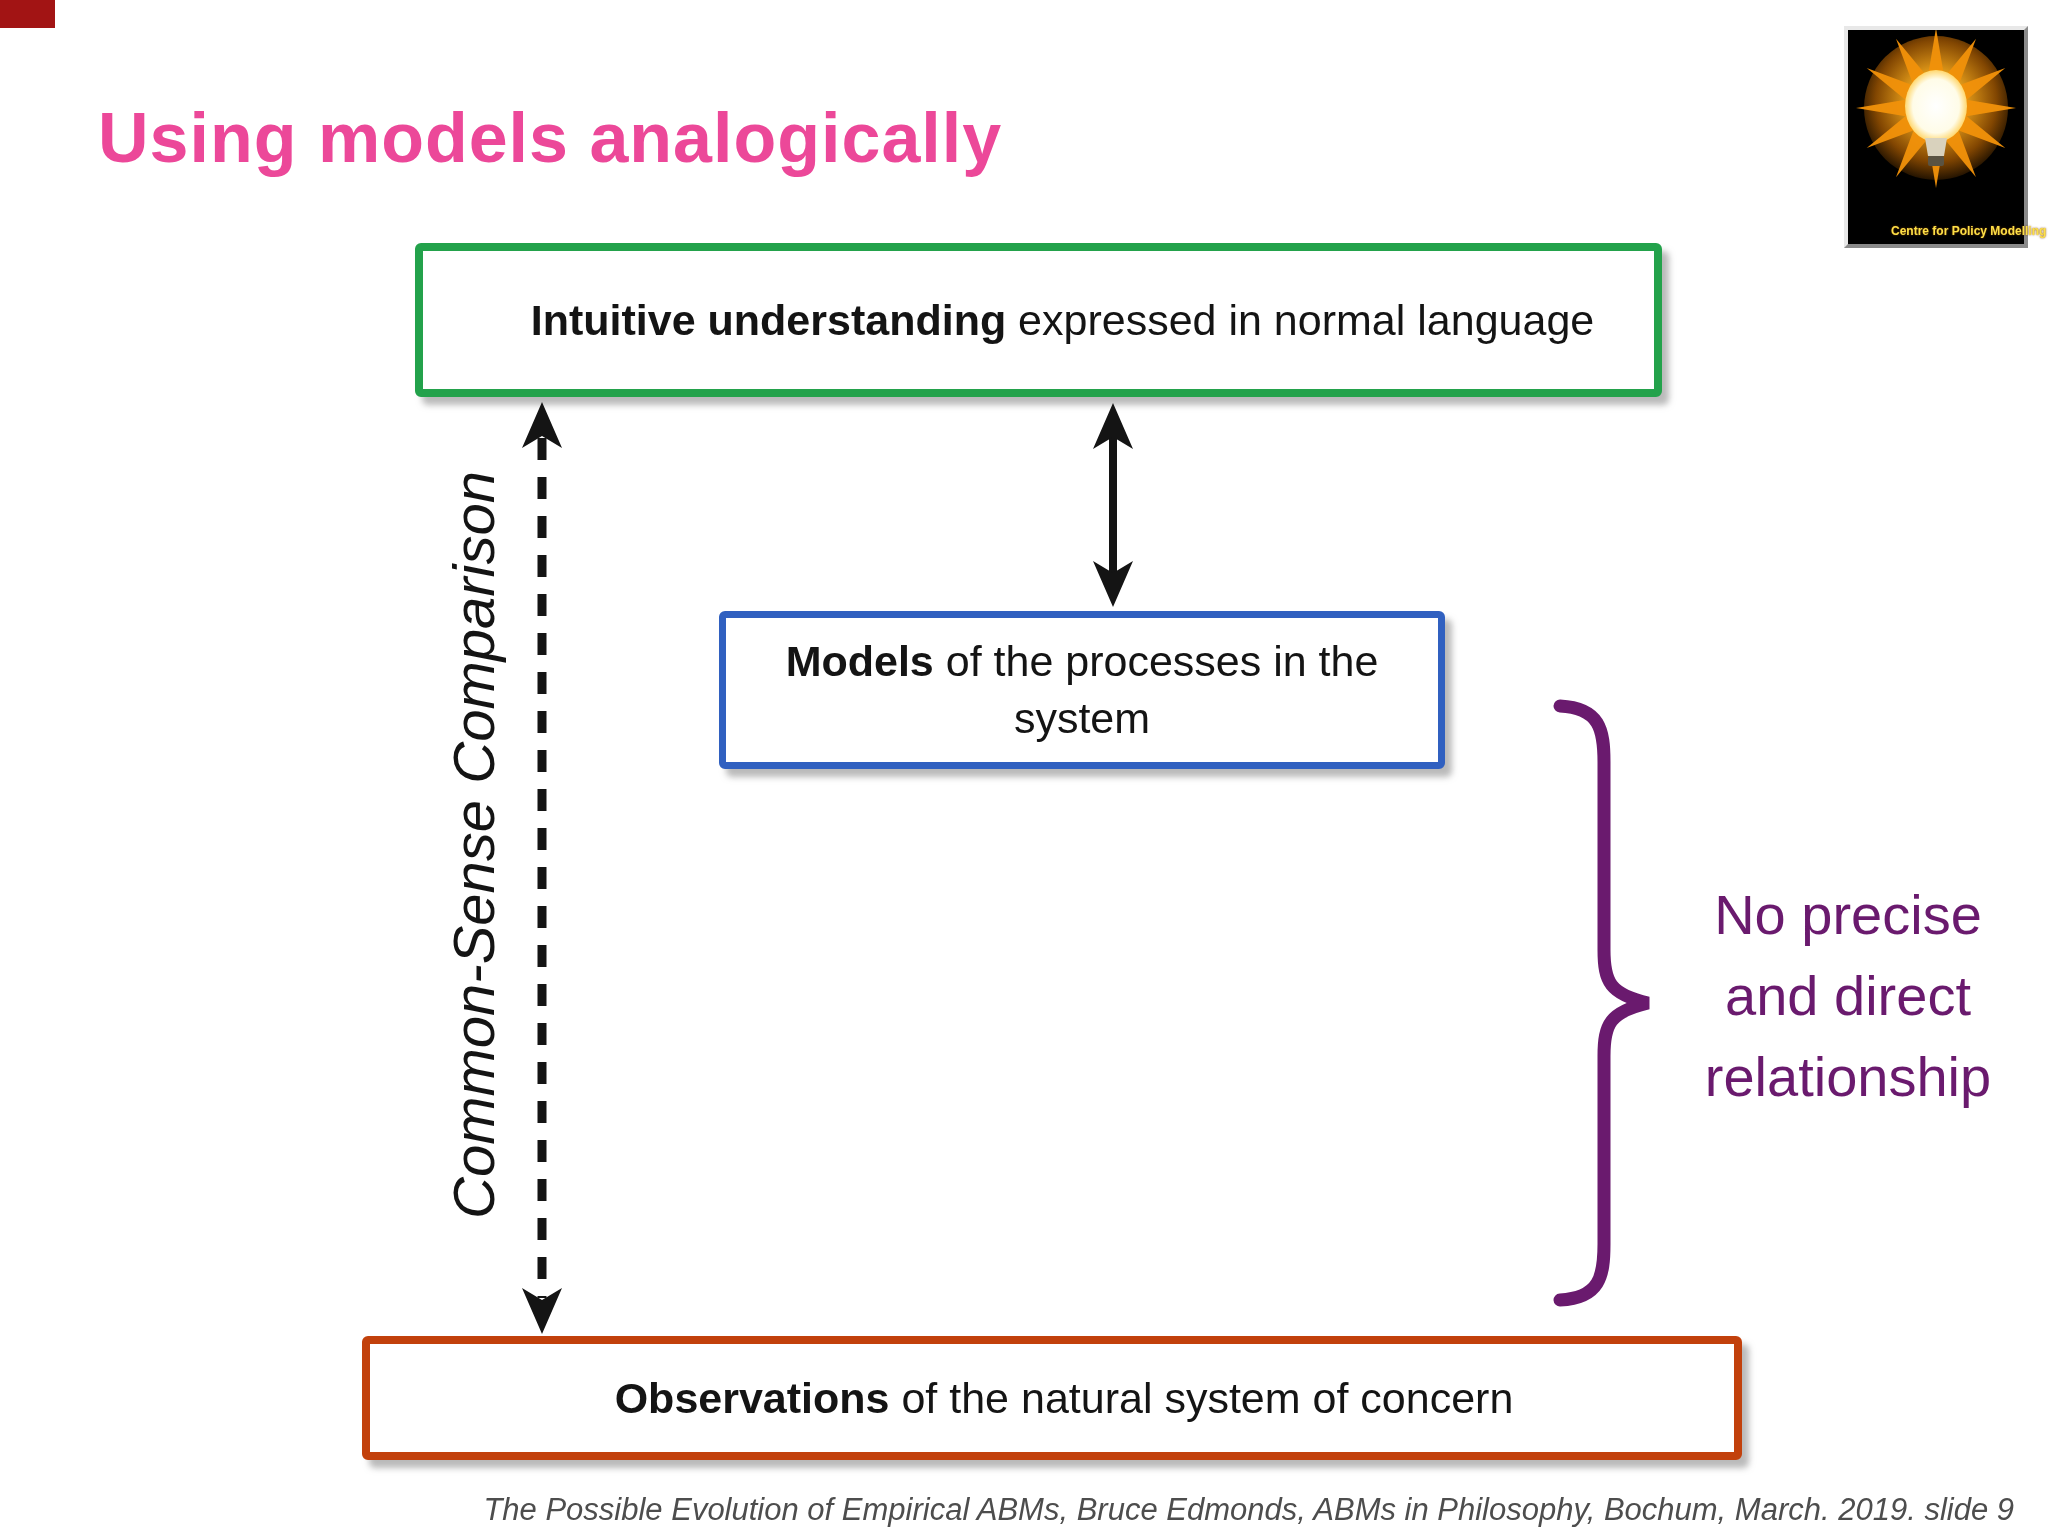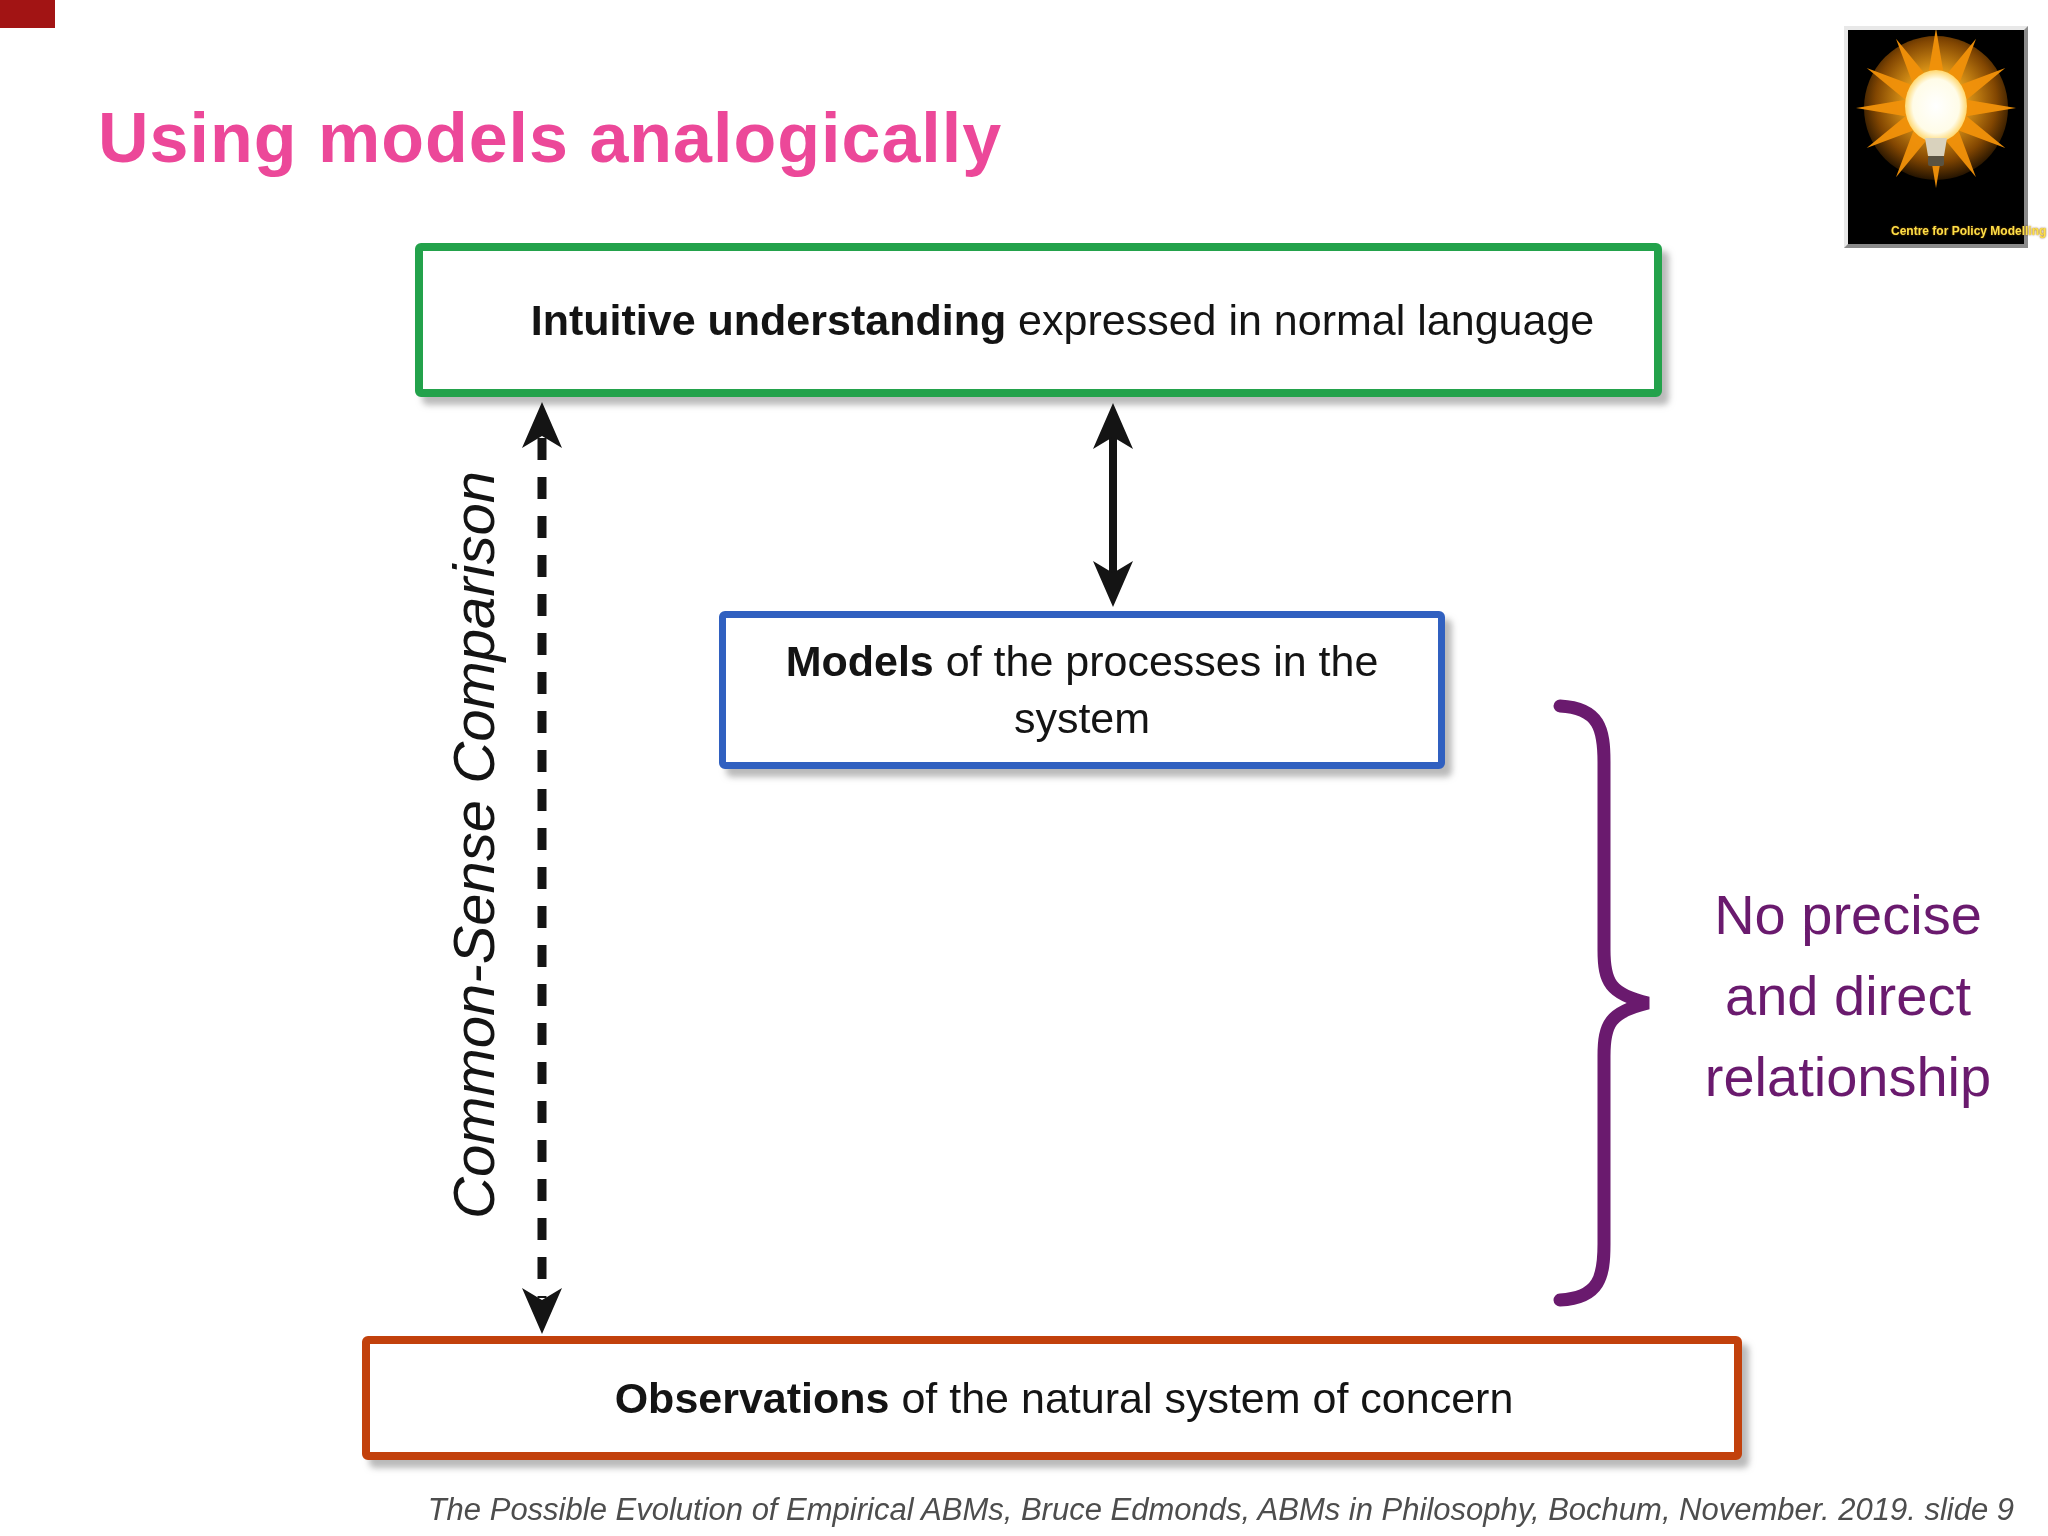--- a/index.html
+++ b/index.html
@@ -168,15 +168,15 @@
   <svg class="brace-svg" style="left:1548px; top:698px;" width="110" height="610" viewBox="0 0 110 610">
     <path d="M 12 8 C 52 10, 56 32, 56 64 L 56 252 C 56 284, 62 296, 100 305 C 62 314, 56 326, 56 358 L 56 546 C 56 578, 52 600, 12 602" fill="none" stroke="#6a1a6e" stroke-width="13" stroke-linecap="round"></path>
   </svg>
 
   <div class="brace-label">
     <div>No precise</div>
     <div>and direct</div>
     <div>relationship</div>
   </div>
 
-  <div class="slide-footer">The Possible Evolution of Empirical ABMs, Bruce Edmonds, ABMs in Philosophy, Bochum, November. 2019. slide 9</div>
+  <div class="slide-footer">The Possible Evolution of Empirical ABMs, Bruce Edmonds, ABMs in Philosophy, Bochum, March. 2019. slide 9</div>
 
 </div>
 
 </body></html>

